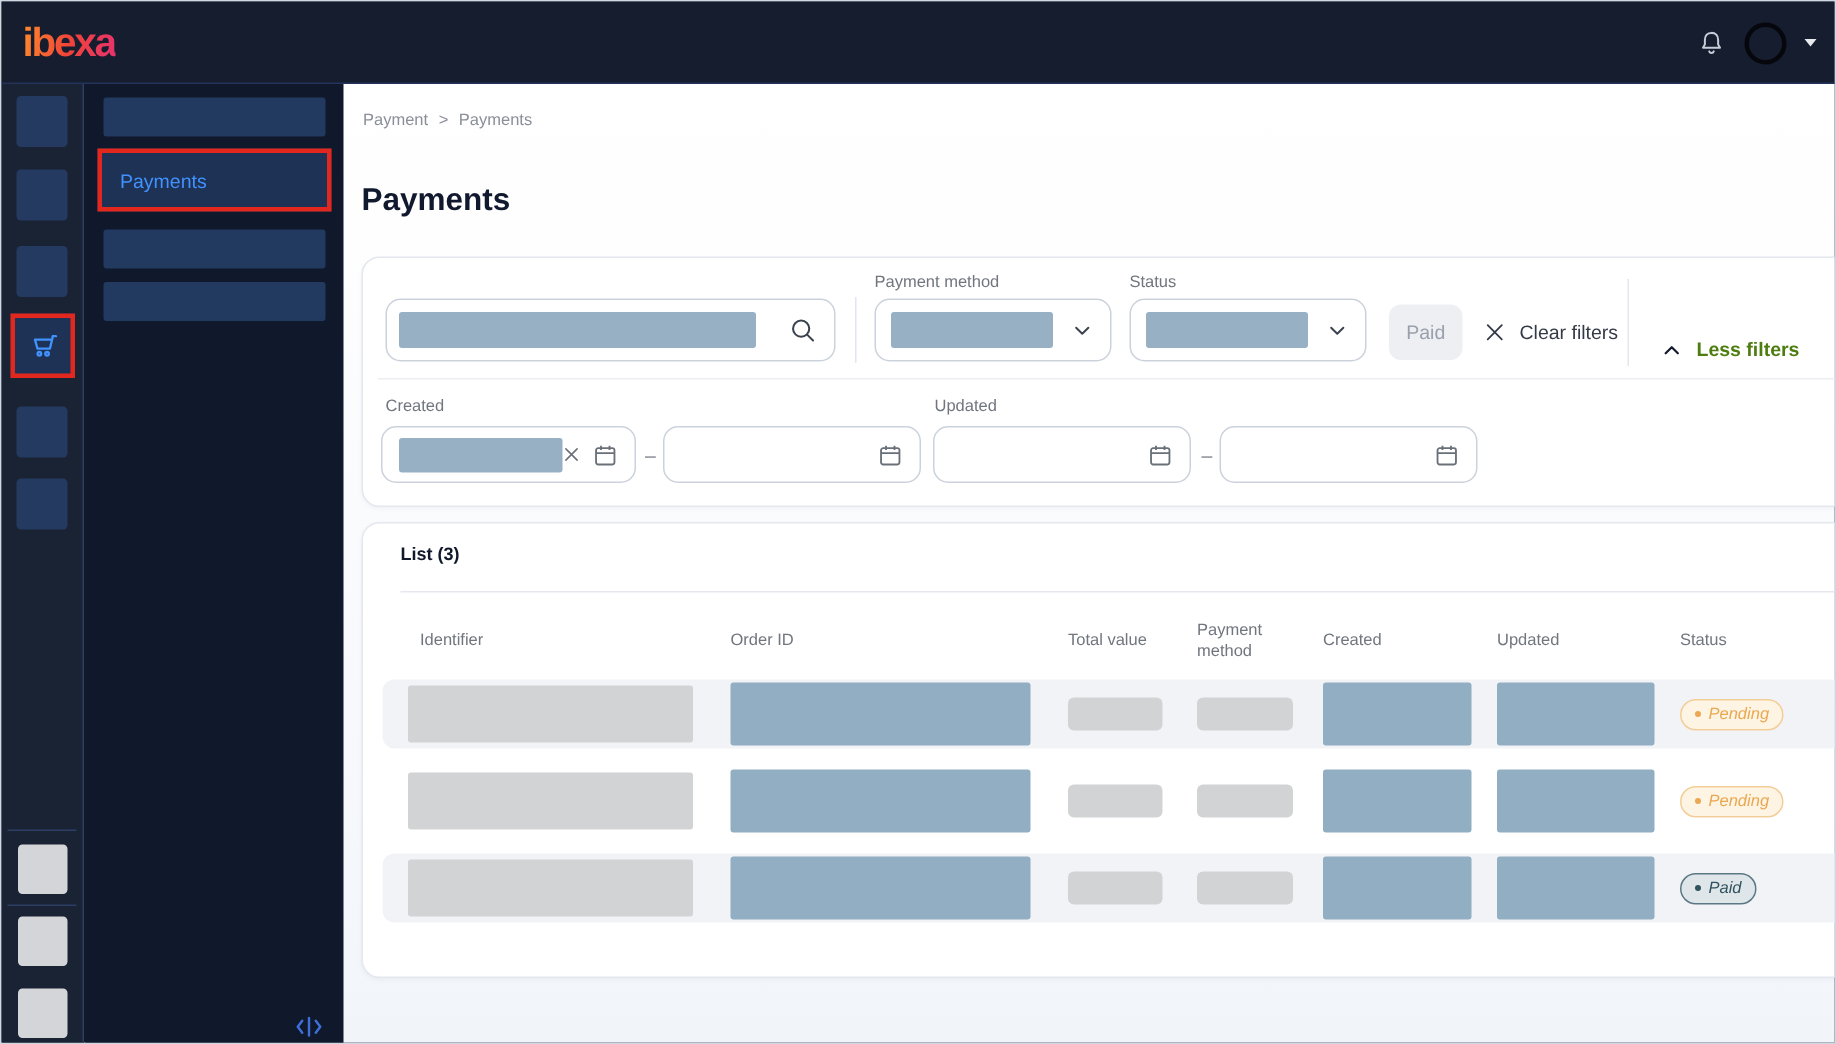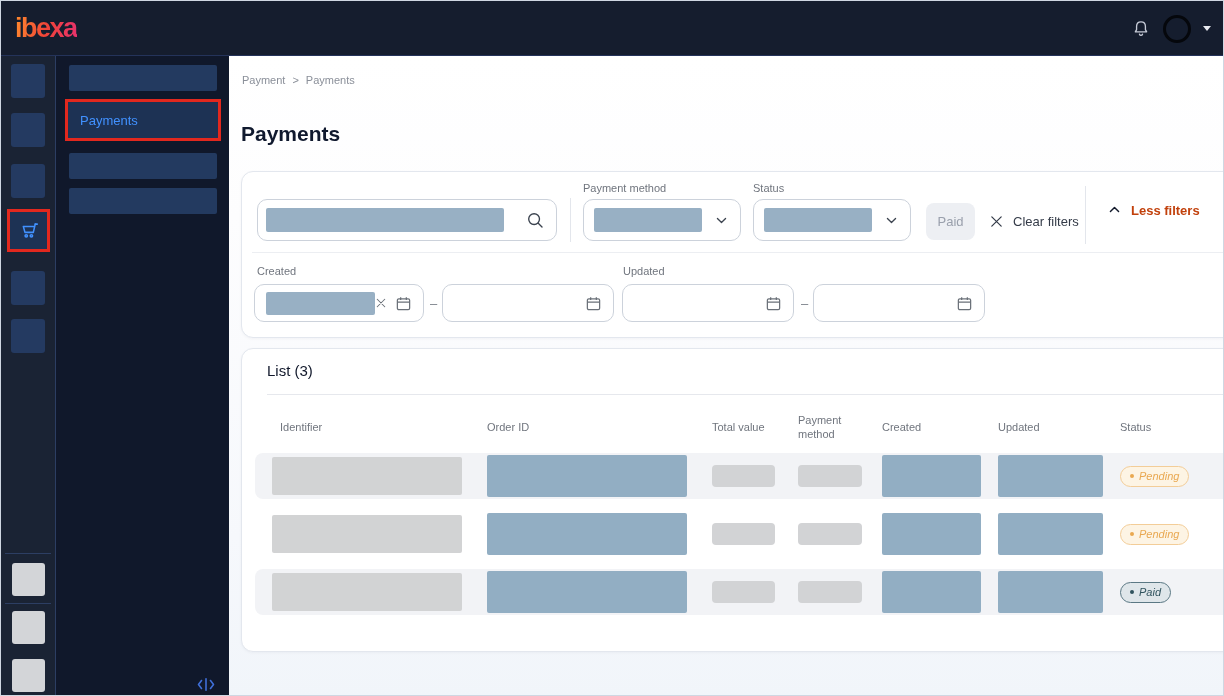--- a/index.html
+++ b/index.html
@@ -69,40 +69,40 @@
   .sel .redact-b{ width:108px; height:24px; }
   .sel .chev{ color:#3a424e; display:flex; }
   .lab-pm{ left:341px; top:10px; } .sel-pm{ left:341px; top:27px; width:158px;}
   .lab-st{ left:511px; top:10px; } .sel-st{ left:511px; top:27px; width:158px;}
   .apply-btn{ position:absolute; left:684px; top:31px; width:49px; height:37px; background:#edeff3;
               border:none; border-radius:8px; font-size:13px; color:#9aa0ac; font-family:inherit;
               display:flex; align-items:center; justify-content:center; cursor:pointer;}
   .clear-btn{ position:absolute; left:747px; top:31px; height:37px; display:flex; align-items:center;
               gap:9px; font-size:13px; color:#343b48; cursor:pointer; background:none; border:none; font-family:inherit;}
   .clear-btn .x{ display:flex; color:#343b48;}
-  .less-btn{ position:absolute; left:866px; top:31px; height:37px; display:flex; align-items:flex-start;
-             gap:10px; font-size:13px; font-weight:700; color:#c2410c; cursor:pointer; background:none;
+  .less-btn{ position:absolute; left:866px; top:31px; height:37px; display:flex; align-items:flex-end;
+             gap:10px; font-size:13px; font-weight:700; color:#4d7c0f; cursor:pointer; background:none;
              border:none; font-family:inherit;}
   .hdiv{ position:absolute; left:10px; right:10px; top:80px; height:1px; background:#eceef2;}
   .lab-created{ left:15px; top:93px; } .lab-updated{ left:381px; top:93px; }
   .dbox{ position:absolute; top:112px; height:38px; border:1px solid #ccd2db; border-radius:10px;
          display:flex; align-items:center; padding:0 11px; background:#fff;}
   .dbox .cal{ margin-left:auto; color:#6a7078; display:flex;}
   .dbox .xsm{ margin-left:auto; color:#6a7078; display:flex; margin-right:8px;}
   .dbox .xsm + .cal{ margin-left:0; }
   .d1{ left:12px; width:170px; } .d1 .redact-b{ width:112px; height:23px;}
   .d2{ left:200px; width:172px; }
   .d3{ left:380px; width:172px; }
   .d4{ left:571px; width:172px; }
   .dash{ position:absolute; top:112px; height:38px; display:flex; align-items:center;
          font-size:13px; color:#7c818a; }
   .dash1{ left:188px; } .dash2{ left:559px; }
 
   
-  .list-title{ position:absolute; left:25px; top:13px; font-size:15px; font-weight:400; color:#11182b;}
+  .list-title{ position:absolute; left:25px; top:13px; font-size:12px; font-weight:700; color:#11182b;}
   .list-hr{ position:absolute; left:25px; right:25px; top:45px; height:1px; background:#e6e8ed;}
   .tgrid{ display:grid; grid-template-columns:215px 225px 86px 84px 116px 122px 1fr; align-items:center;}
   .thead{ position:absolute; left:13px; right:13px; top:56px; height:44px; font-size:11px;
           color:#70757e; line-height:1.3;}
   .thead > div{ padding-left:17px; }
   .thead .c1{ padding-left:25px; }
   .tbody{ position:absolute; left:13px; right:13px; top:104px;font-style:italic; }
   .trow{ height:46px; margin-bottom:12px; border-radius:8px; }
   .trow.shade{ background:#f2f3f6; }
   .trow > div{ padding-left:17px; display:flex; }

